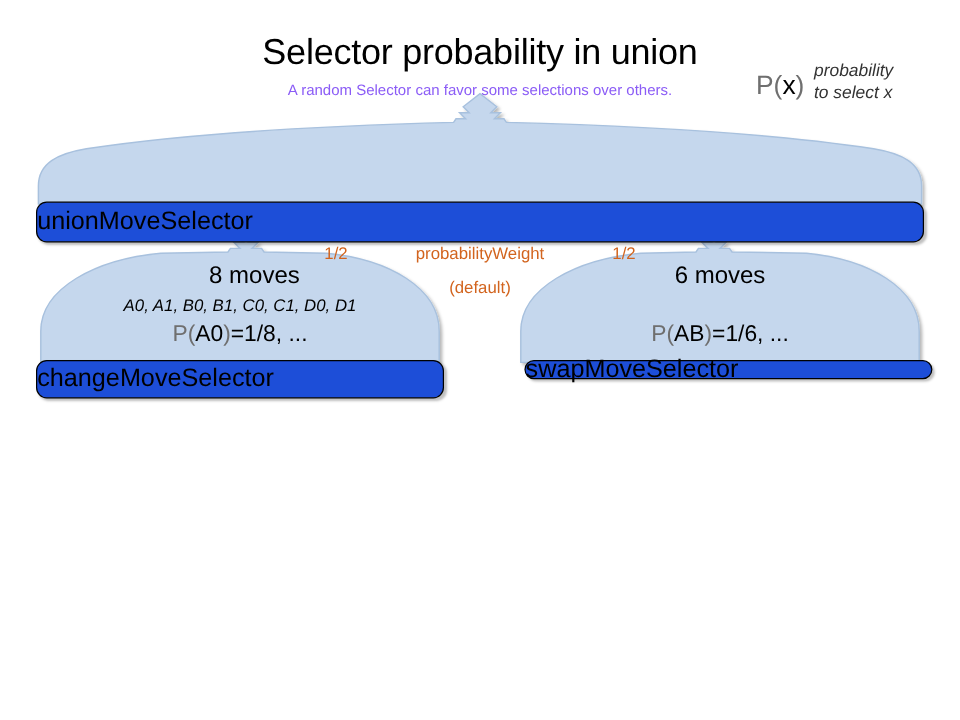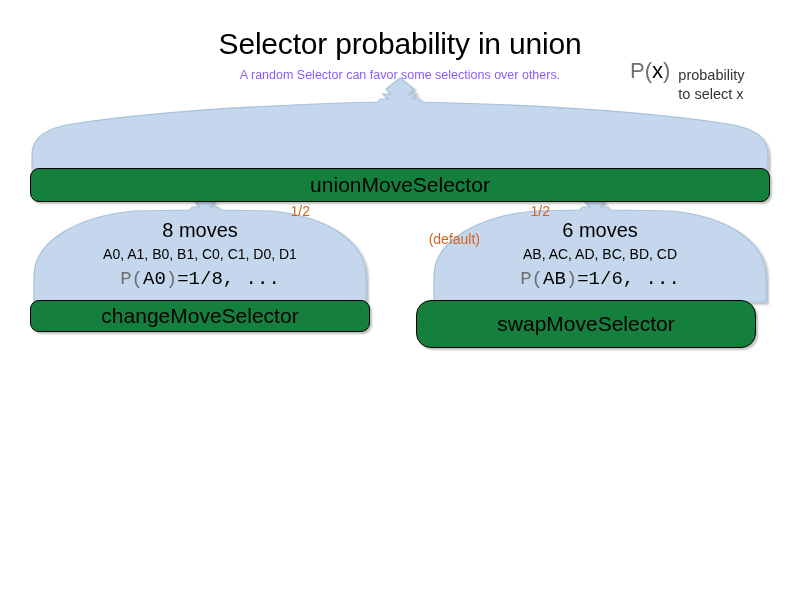--- a/index.html
+++ b/index.html
@@ -53,78 +53,78 @@
     line-height: 26px;
     color: #6f6f6f;
     white-space: nowrap;
     padding-top: 8px;
   }
   #legend-symbol .var { color: #000000; }
   #legend-text {
     margin-left: 8px;
     font-size: 14.5px;
     line-height: 19px;
+    font-style: italic;
     color: #333333;
     white-space: nowrap;
-    margin-top: 16px;
   }
 
   
   #diagram {
     position: absolute;
     left: 0; top: 0;
     width: 800px; height: 600px;
   }
   #diagram-svg { position: absolute; left: 0; top: 0; }
 
   
   .node-box {
     position: absolute;
-    background: #15803d;
+    background: #1d4ed8;
     border: 1.6px solid #000000;
     border-radius: 9px;
     box-sizing: border-box;
     display: flex;
     align-items: center;
-    justify-content: center;
+    justify-content: flex-start;
     font-size: 21px;
     color: #000000;
     box-shadow: 2px 2px 2px rgba(0,0,0,0.25);
   }
 
   #union-box   { left: 30px;  top: 168px; width: 740px; height: 34px; }
   #change-box  { left: 30px;  top: 300px; width: 340px; height: 32px; }
-  #swap-box    { left: 416px; top: 300px; width: 340px; height: 48px; border-radius: 15px; }
+  #swap-box    { left: 437px; top: 300px; width: 340px; height: 16px; border-radius: 15px; }
 
   
   .branch-label {
     position: absolute;
     text-align: center;
     color: #000;
   }
   .lbl-moves   { font-size: 20px; line-height: 24px; }
-  .lbl-list    { font-size: 14px; line-height: 18px; }
-  .lbl-prob    { font-size: 19px; line-height: 24px; font-family: Liberation Mono, monospace; }
+  .lbl-list    { font-size: 14px; line-height: 18px; font-style: italic; }
+  .lbl-prob    { font-size: 19px; line-height: 24px; }
   .lbl-prob .paren { color: #6f6f6f; }
 
-  #left-moves  { left: 60px;  top: 218px; width: 280px; }
+  #left-moves  { left: 72px;  top: 218px; width: 280px; }
   #left-list   { left: 55px;  top: 245px; width: 290px; }
   #left-prob   { left: 60px;  top: 267px; width: 280px; }
 
   #right-moves { left: 460px; top: 218px; width: 280px; }
   #right-list  { left: 455px; top: 245px; width: 290px; }
   #right-prob  { left: 460px; top: 267px; width: 280px; }
 
   
   .weight-text {
     position: absolute;
     color: #d2641e;
     font-size: 14px;
     line-height: 18px;
-    text-align: right;
+    text-align: center;
   }
   #weight-left   { left: 250px; top: 202px; width: 60px; }
   #weight-right  { left: 490px; top: 202px; width: 60px; }
   #weight-name   { left: 320px; top: 202px; width: 160px; }
   #weight-default{ left: 320px; top: 208px; width: 160px; margin-top: 22px; }
 </style>
 </head>
 <body>
 
 <div id="header">
@@ -185,32 +185,32 @@
              C 724,216 766,240 766,276
              L 766,302
              Z"></path>
   </svg>
 
   <div class="node-box" id="union-box">
     <span>unionMoveSelector</span>
   </div>
 
   <div class="weight-text" id="weight-left">1/2</div>
+  <div class="weight-text" id="weight-name">probabilityWeight</div>
   <div class="weight-text" id="weight-right">1/2</div>
   <div class="weight-text" id="weight-default">(default)</div>
 
   <div class="branch-label lbl-moves" id="left-moves">8 moves</div>
   <div class="branch-label lbl-list" id="left-list">A0, A1, B0, B1, C0, C1, D0, D1</div>
   <div class="branch-label lbl-prob" id="left-prob"><span class="paren">P(</span><span>A0</span><span class="paren">)</span><span>=1/8, ...</span></div>
 
   <div class="node-box" id="change-box">
     <span>changeMoveSelector</span>
   </div>
 
   <div class="branch-label lbl-moves" id="right-moves">6 moves</div>
-  <div class="branch-label lbl-list" id="right-list">AB, AC, AD, BC, BD, CD</div>
   <div class="branch-label lbl-prob" id="right-prob"><span class="paren">P(</span><span>AB</span><span class="paren">)</span><span>=1/6, ...</span></div>
 
   <div class="node-box" id="swap-box">
     <span>swapMoveSelector</span>
   </div>
 
 </div>
 
 </body></html>

